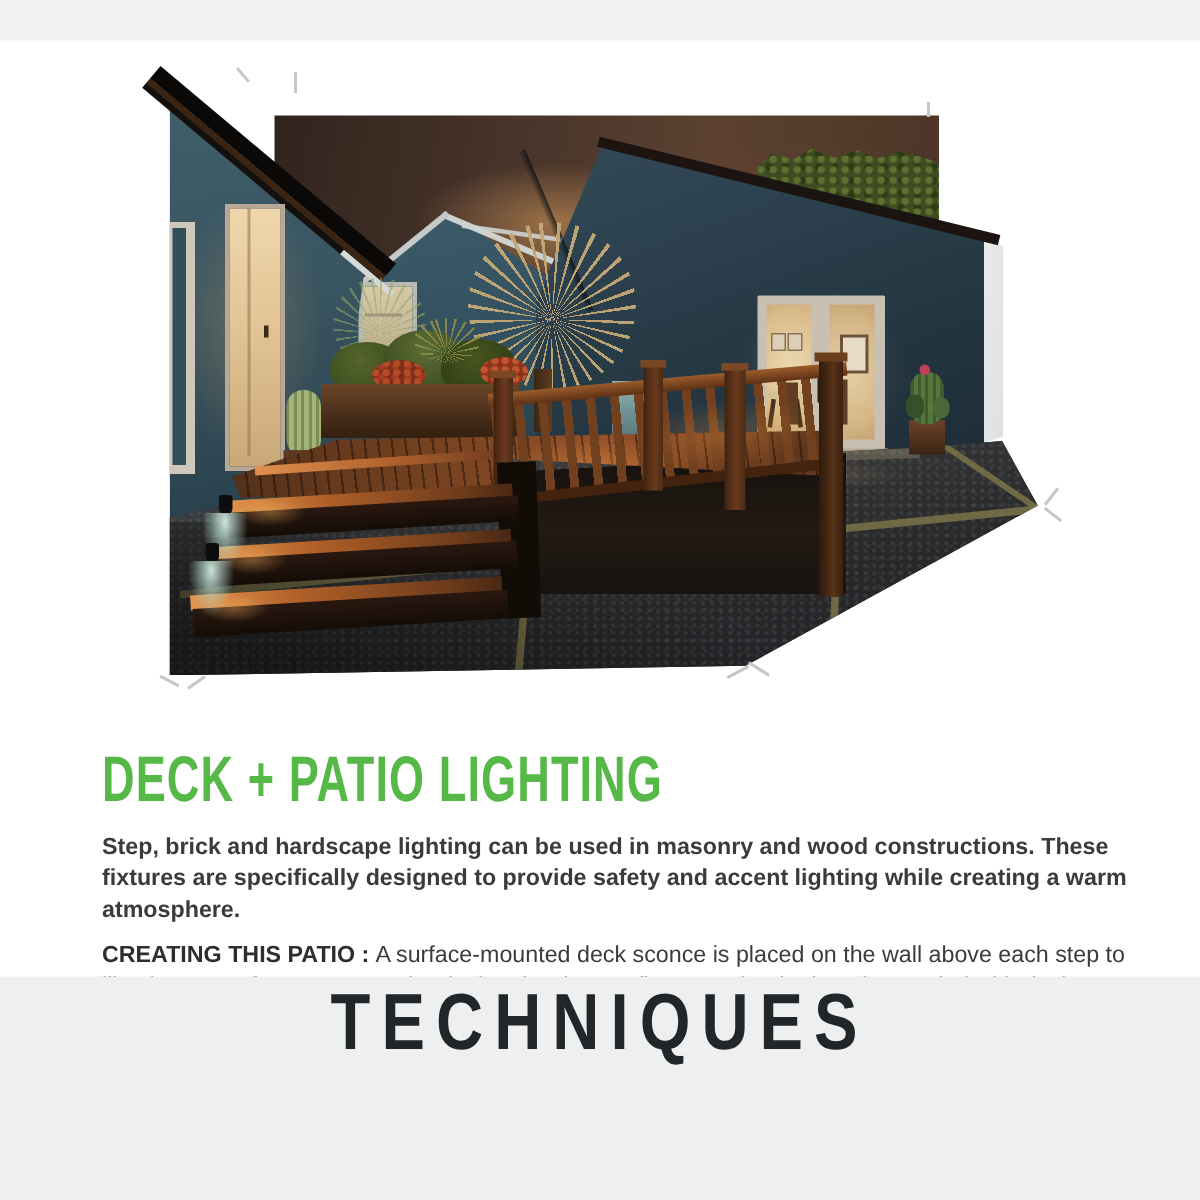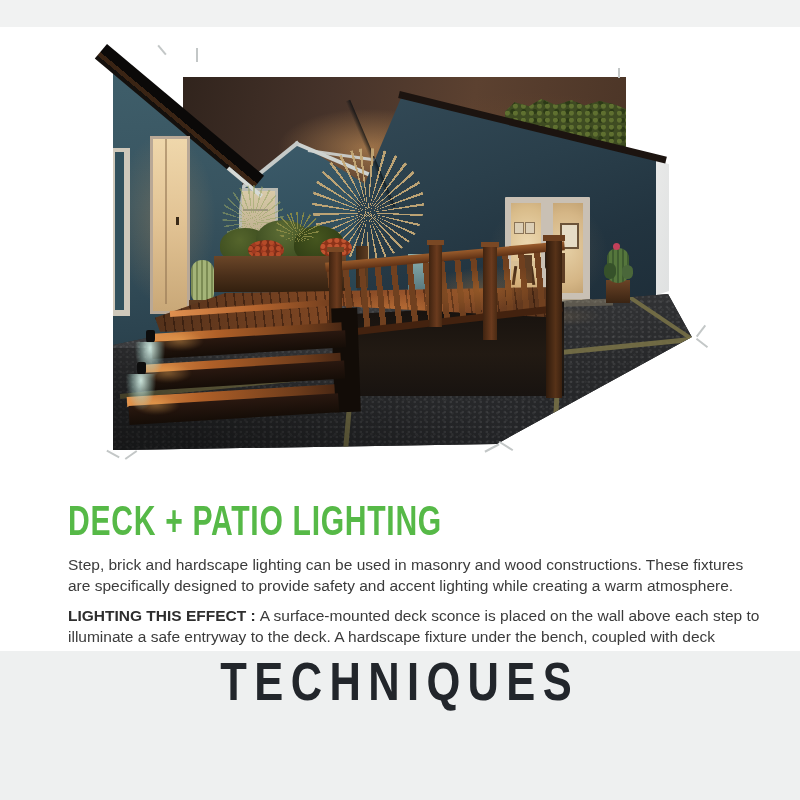--- a/index.html
+++ b/index.html
@@ -229,21 +229,21 @@
   #k8{left:484px;top:420px;width:16px;height:2px;transform:rotate(-28deg);}
   #k9{left:106px;top:426px;width:14px;height:2px;transform:rotate(28deg);}
   #k10{left:124px;top:427px;width:14px;height:2px;transform:rotate(-35deg);}
 
   
   #article{left:68px;top:499px;width:706px;}
   #heading{color:#56b947;font-size:43px;font-weight:700;line-height:1;
     letter-spacing:1px;white-space:nowrap;}
   #heading .cond{display:inline-block;transform:scaleX(.70);transform-origin:left center;}
   .body-p{color:#3b3b3b;font-size:15.5px;line-height:21px;margin:0;width:700px;}
-  #para1{margin-top:12px;}
+  #para1{margin-top:12px;font-weight:bold;}
   #para2{margin-top:9px;}
   #p2label{font-weight:700;color:#2e2e2e;margin-right:4px;}
 
   
   #footer{left:0;top:651px;width:800px;height:149px;background:#eef0f0;text-align:center;}
   #brandline1{margin-top:27px;font-size:31px;font-weight:700;line-height:1;white-space:nowrap;}
   #brandline1 .cond{display:inline-block;transform:scaleX(.78);letter-spacing:3px;}
   #bw1{color:#56b947;margin-right:10px;}
   #bw2{color:#22262b;}
   #brandline2{margin-top:4px;font-size:53px;font-weight:700;line-height:1;color:#22262b;white-space:nowrap;}
@@ -371,21 +371,21 @@
     <div id="k8" class="abs tick"></div>
     <div id="k9" class="abs tick"></div>
     <div id="k10" class="abs tick"></div>
   </div>
 
   <div id="article" class="abs">
     <div id="heading">
       <span class="cond">DECK + PATIO LIGHTING</span>
     </div>
     <p id="para1" class="body-p">Step, brick and hardscape lighting can be used in masonry and wood constructions. These fixtures are specifically designed to provide safety and accent lighting while creating a warm atmosphere.</p>
-    <p id="para2" class="body-p"><span id="p2label">LIGHTING THIS EFFECT :</span><span>A surface-mounted deck sconce is placed on the wall above each step to illuminate a safe entryway to the deck. A hardscape fixture under the bench, coupled with deck sconces mounted to the corner posts create a soft glow.</span></p>
+    <p id="para2" class="body-p"><span id="p2label">CREATING THIS PATIO :</span><span>A surface-mounted deck sconce is placed on the wall above each step to illuminate a safe entryway to the deck. A hardscape fixture under the bench, coupled with deck sconces mounted to the corner posts create a soft glow.</span></p>
   </div>
 
   <div id="footer" class="abs">
     <div id="brandline2">
       <span class="cond">TECHNIQUES</span>
     </div>
   </div>
 
 </div>
 

